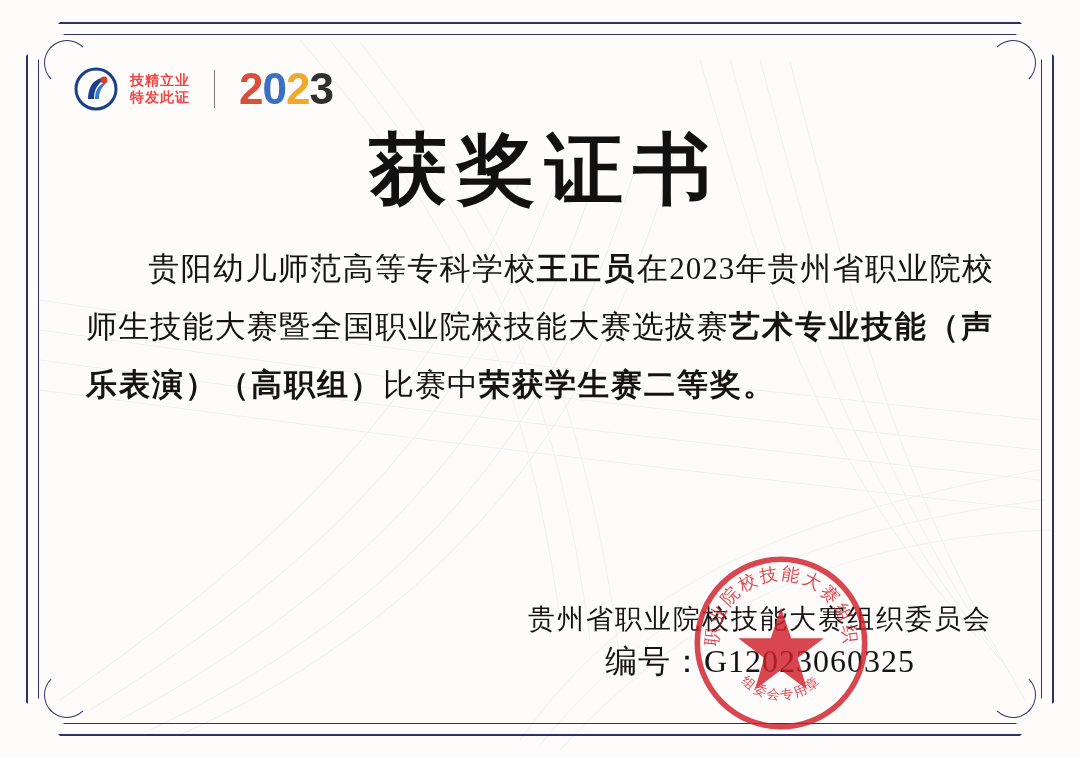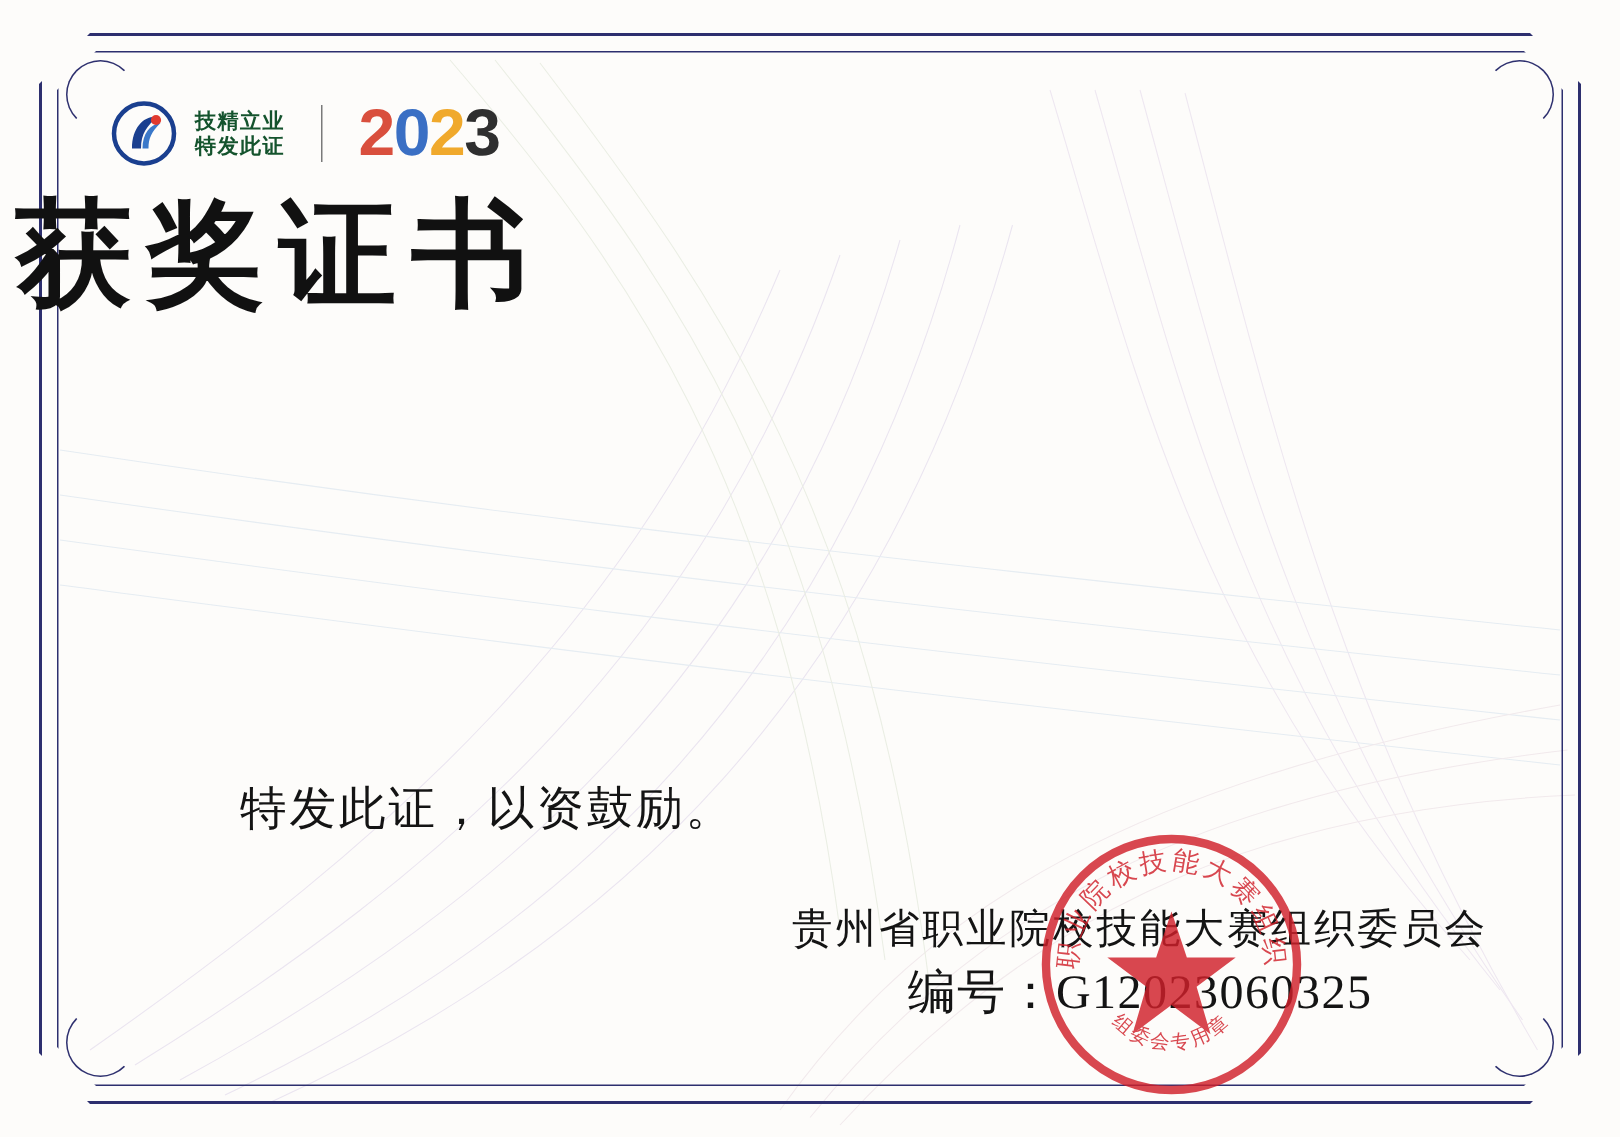--- a/index.html
+++ b/index.html
@@ -84,21 +84,21 @@
     flex: 0 0 auto;
   }
   .logo-slogan {
     display: flex;
     flex-direction: column;
     justify-content: center;
     line-height: 1.22;
     font-family: "Liberation Sans", "DejaVu Sans", sans-serif;
     font-size: 14px;
     font-weight: bold;
-    color: #14532d;
+    color: #ef4444;
     letter-spacing: 1px;
   }
   .logo-divider {
     width: 1px;
     height: 38px;
     background: #7a7a7a;
     margin: 0 12px;
   }
   .logo-year {
     display: flex;
@@ -112,21 +112,21 @@
   .logo-year span:nth-child(2) { color: #3a6fc4; }
   .logo-year span:nth-child(3) { color: #f0a92c; }
   .logo-year span:nth-child(4) { color: #2f2f2f; }
 
   
   .cert-title {
     position: absolute;
     top: 118px;
     left: 0;
     width: 100%;
-    text-align: left;
+    text-align: center;
     font-family: "Liberation Serif", "DejaVu Serif", serif;
     font-weight: bold;
     font-size: 78px;
     letter-spacing: 10px;
     color: #111111;
     text-indent: 10px;
   }
 
   
   .cert-body {
@@ -247,24 +247,24 @@
     <div class="logo-year">
       <span>2</span>
       <span>0</span>
       <span>2</span>
       <span>3</span>
     </div>
   </div>
 
   <div class="cert-title">获奖证书</div>
 
-
-  <div class="cert-closing">
-    <span class="indent"></span><span>特发此证，以资鼓励。</span>
+  <div class="cert-body">
+    <span class="indent"></span><span>贵阳幼儿师范高等专科学校</span><span class="emph">王正员</span><span>在2023年贵州省职业院校师生技能大赛暨全国职业院校技能大赛选拔赛</span><span class="emph">艺术专业技能（声乐表演）（高职组）</span><span>比赛中</span><span class="emph">荣获学生赛二等奖。</span>
   </div>
+
 
   <div class="sign-block">
     <div class="sign-org">贵州省职业院校技能大赛组织委员会</div>
     <div class="sign-serial">
       <span>编号：</span><span>G12023060325</span>
     </div>
   </div>
 
   <svg class="seal" viewBox="0 0 200 200" aria-hidden="true">
     <circle cx="100" cy="100" r="90" fill="none" stroke="#d0202a" stroke-width="6"></circle>

